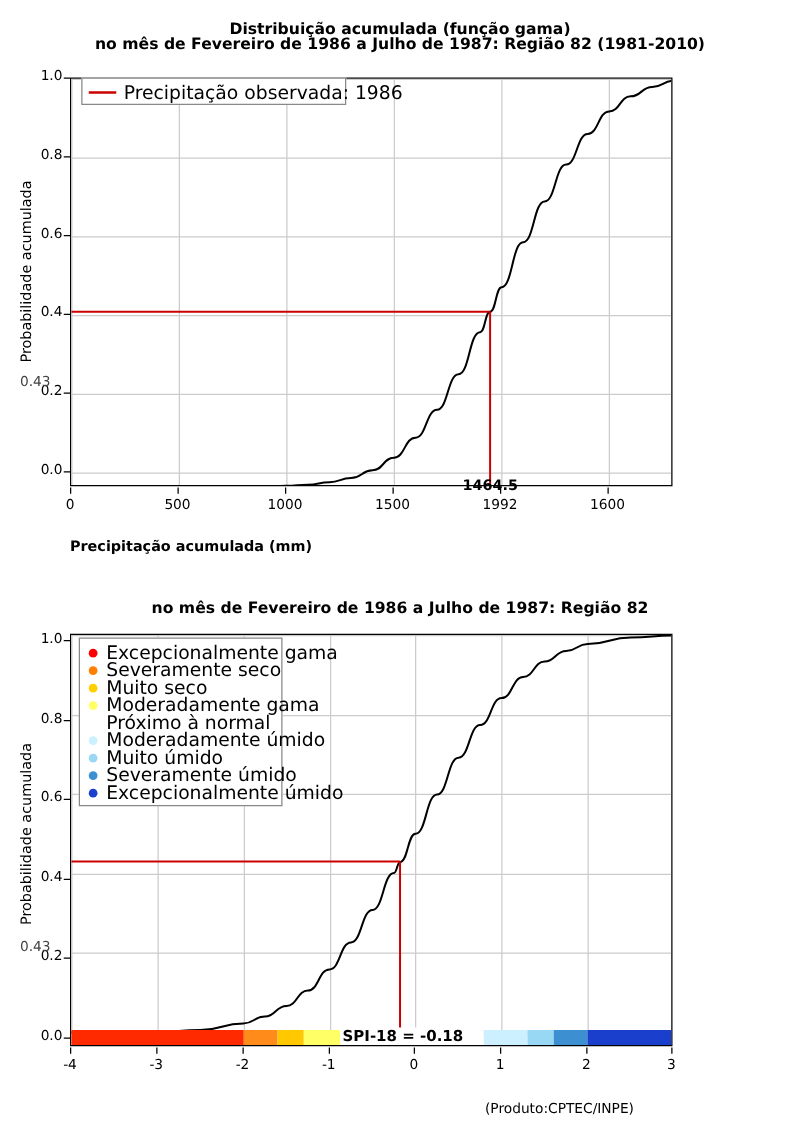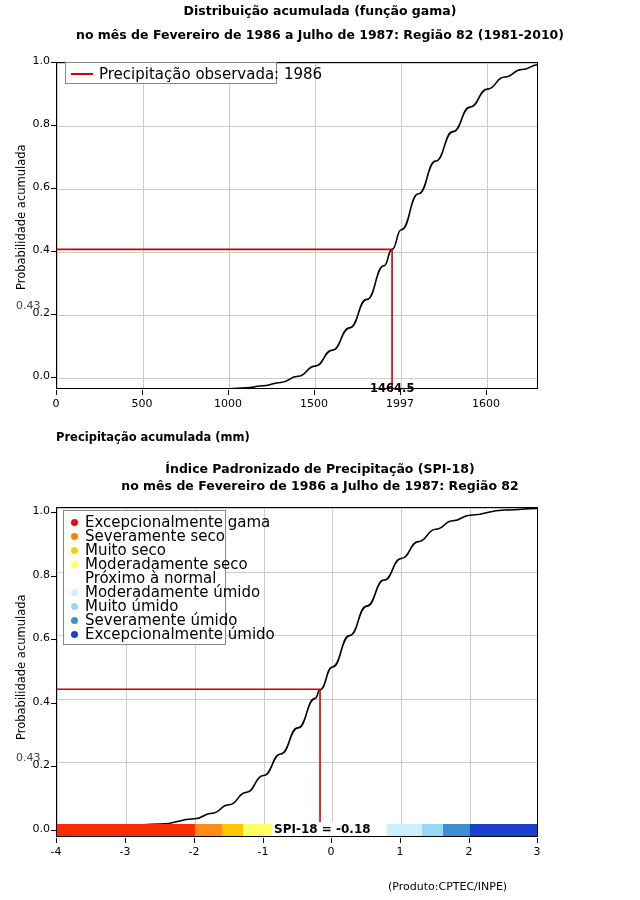--- a/index.html
+++ b/index.html
@@ -172,21 +172,21 @@
     white-space: nowrap;
   }
 </style>
 </head>
 <body>
 
 <div class="page">
 
   <div class="panel" id="panel-top">
 
-    <div class="title" style="top:3px;">Distribuição acumulada (função gama)</div>
+    <div class="title" style="top:15px;">Distribuição acumulada (função gama)</div>
     <div class="title title-line2" style="top:27px;">no mês de Fevereiro de 1986 a Julho de 1987: Região 82 (1981-2010)</div>
 
     <div class="plot-area" id="top-plot" style="left:56px; top:62px; width:482px; height:327px;">
 
       <div class="grid-v" style="left:0px;"></div>
       <div class="grid-v" style="left:86px;"></div>
       <div class="grid-v" style="left:172px;"></div>
       <div class="grid-v" style="left:258px;"></div>
       <div class="grid-v" style="left:344px;"></div>
       <div class="grid-v" style="left:430px;"></div>
@@ -225,39 +225,38 @@
     <div class="tick-mark-x" style="left:142px; top:390px;"></div>
     <div class="tick-mark-x" style="left:228px; top:390px;"></div>
     <div class="tick-mark-x" style="left:314px; top:390px;"></div>
     <div class="tick-mark-x" style="left:400px; top:390px;"></div>
     <div class="tick-mark-x" style="left:486px; top:390px;"></div>
 
     <div class="tick-x" style="left:56px; top:397px;">0</div>
     <div class="tick-x" style="left:142px; top:397px;">500</div>
     <div class="tick-x" style="left:228px; top:397px;">1000</div>
     <div class="tick-x" style="left:314px; top:397px;">1500</div>
-    <div class="tick-x" style="left:400px; top:397px;">1997</div>
+    <div class="tick-x" style="left:400px; top:397px;">1992</div>
     <div class="tick-x" style="left:486px; top:397px;">1600</div>
 
     <div class="vline-label" style="left:370px; top:381px;">1464.5</div>
 
     <div class="axis-label-x" style="left:56px; top:430px; width:482px;">Precipitação acumulada (mm)</div>
     <div class="axis-label-y" style="left:14px; top:290px;">Probabilidade acumulada</div>
 
     <div class="legend-box" style="left:65px; top:62px; width:212px; height:22px;">
       <div class="legend-row">
         <span class="legend-swatch-line"></span>
         <span>Precipitação observada: 1986</span>
       </div>
     </div>
   </div>
 
   <div class="panel" id="panel-bottom">
 
-    <div class="title" style="top:11px;">Índice Padronizado de Precipitação (SPI-18)</div>
     <div class="title title-line2" style="top:28px;">no mês de Fevereiro de 1986 a Julho de 1987: Região 82</div>
 
     <div class="plot-area" id="bottom-plot" style="left:56px; top:57px; width:482px; height:330px;">
 
       <div class="grid-v" style="left:0px;"></div>
       <div class="grid-v" style="left:69px;"></div>
       <div class="grid-v" style="left:138px;"></div>
       <div class="grid-v" style="left:207px;"></div>
       <div class="grid-v" style="left:275px;"></div>
       <div class="grid-v" style="left:344px;"></div>
@@ -337,21 +336,21 @@
         <div class="legend-row">
           <span class="legend-dot" style="background: rgb(255, 128, 0);"></span>
           <span>Severamente seco</span>
         </div>
         <div class="legend-row">
           <span class="legend-dot" style="background: rgb(255, 208, 0);"></span>
           <span>Muito seco</span>
         </div>
         <div class="legend-row">
           <span class="legend-dot" style="background: rgb(255, 255, 102);"></span>
-          <span>Moderadamente seco</span>
+          <span>Moderadamente gama</span>
         </div>
         <div class="legend-row">
           <span class="legend-dot" style="background: transparent;"></span>
           <span>Próximo à normal</span>
         </div>
         <div class="legend-row">
           <span class="legend-dot" style="background: rgb(204, 240, 255);"></span>
           <span>Moderadamente úmido</span>
         </div>
         <div class="legend-row">

